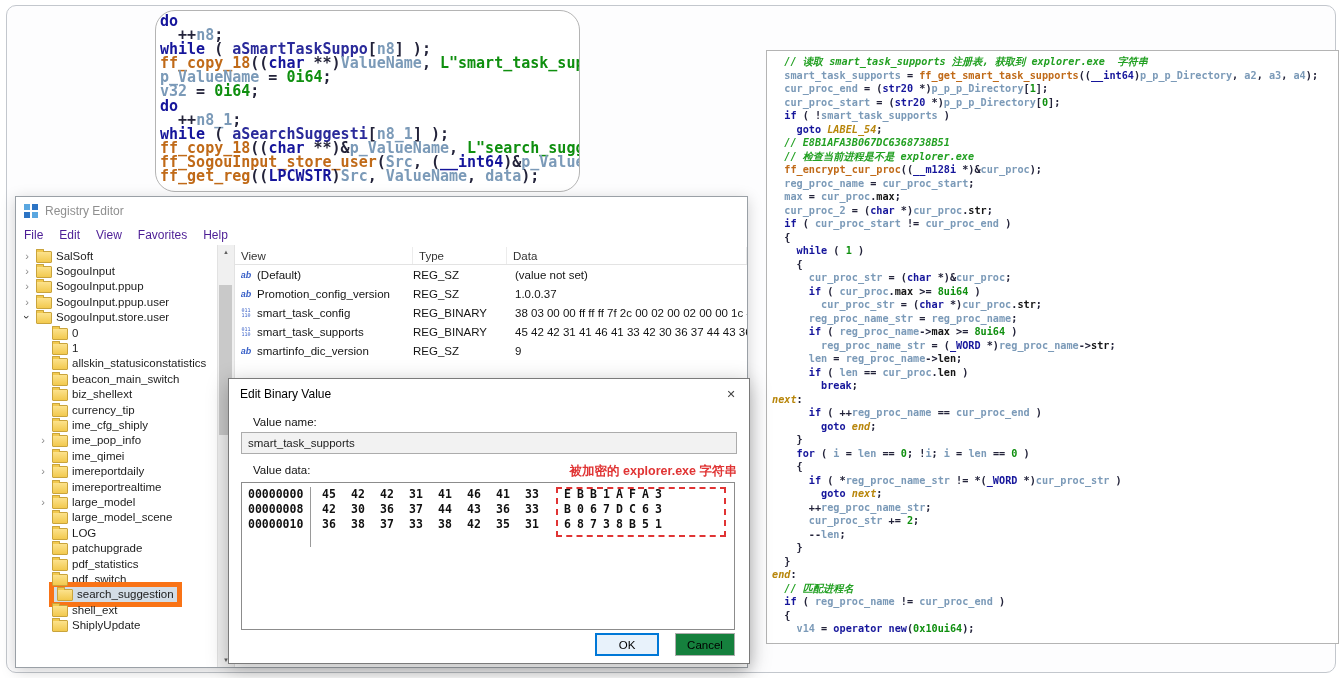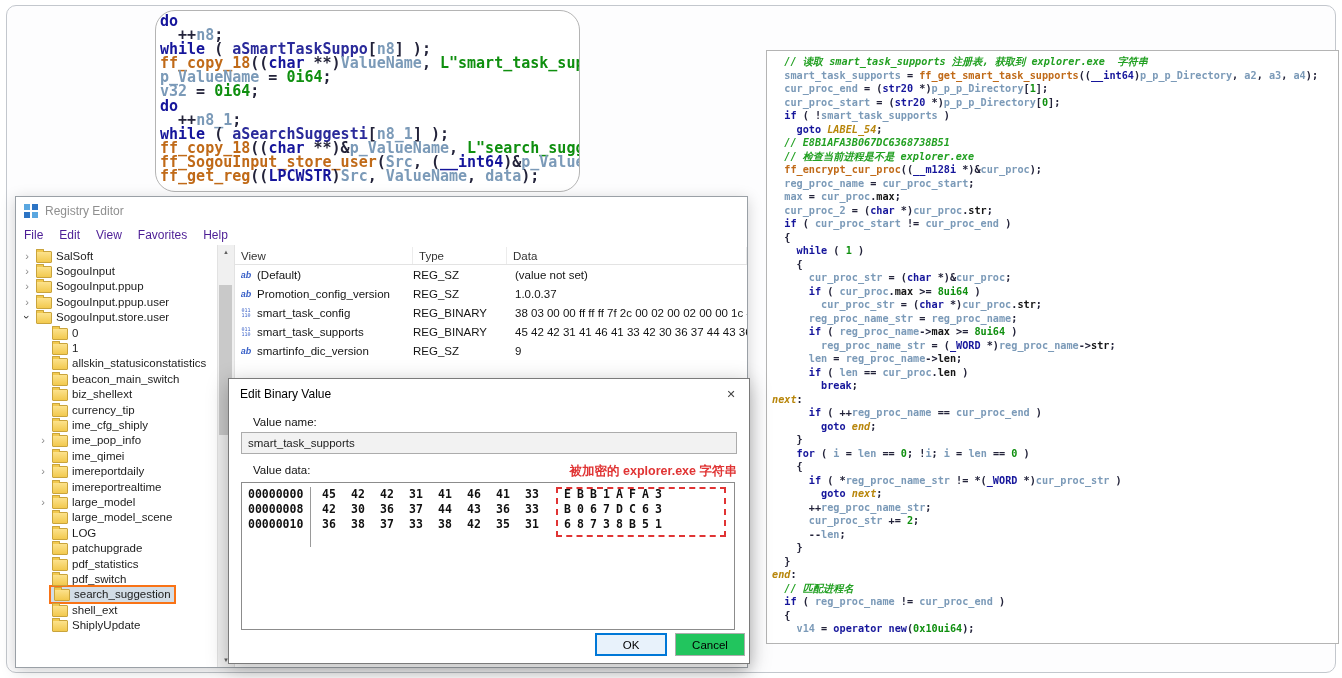--- a/index.html
+++ b/index.html
@@ -38,21 +38,21 @@
   #address-input{height:20px;border:1px solid #cccccc;font-size:11.5px;color:#111;
                  display:flex;align-items:center;padding:0 6px;white-space:nowrap;overflow:hidden;}
   #main{flex:1 1 auto;display:flex;position:relative;overflow:hidden;}
   #tree{width:201px;flex:0 0 auto;overflow:hidden;padding-top:3px;}
   .trow{display:flex;align-items:center;height:15.4px;white-space:nowrap;}
   .trow.lv0{padding-left:5px;}
   .trow.lv1{padding-left:21px;}
   .arrow{width:12px;flex:0 0 auto;font-size:11px;color:#8a8a8a;display:flex;align-items:center;justify-content:center;}
   .arrow.exp{transform:rotate(90deg);color:#303030;}
   .titem{display:flex;align-items:center;gap:4px;padding:0 3px;height:15px;}
-  .titem.sel{background:#d3dde6;border:2px solid #f97316;}
+  .titem.sel{background:#d3dde6;border:5px solid #f97316;}
   .tlabel{font-size:11.5px;color:#1c1c1c;}
   .folder{position:relative;width:14px;height:10px;flex:0 0 auto;margin-top:2px;
           background:linear-gradient(#fce28c,#f2c94e);border:1px solid #c9a43c;border-radius:1px;}
   .folder::before{content:"";position:absolute;left:-1px;top:-3px;width:6px;height:2px;
           background:#f2c94e;border:1px solid #c9a43c;border-bottom:none;border-radius:1px 1px 0 0;}
   #tree-scrollbar{width:16px;flex:0 0 auto;background:#f0f0f0;border-left:1px solid #e2e2e2;
           border-right:1px solid #e2e2e2;position:relative;}
   #tree-scrollbar .sb-up,#tree-scrollbar .sb-down{position:absolute;left:0;width:100%;height:14px;
           font-size:6px;color:#606060;display:flex;align-items:center;justify-content:center;}
   .sb-up{top:0;} .sb-down{bottom:0;}
@@ -88,22 +88,22 @@
   .hrow{position:relative;height:15px;line-height:15px;}
   .hoff{display:inline-block;padding-left:6px;}
   .hbytes{position:absolute;left:80px;top:0;}
   .hbytes span{display:inline-block;width:29px;}
   .hascii{position:absolute;left:322px;top:0;}
   .hascii span{display:inline-block;width:13px;}
   #hex-vline{position:absolute;left:68px;top:4px;width:1px;height:60px;background:#9a9a9a;}
   #hex-redbox{position:absolute;left:314px;top:4px;width:166px;height:46px;border:2px dashed #e03434;}
   .btn{position:absolute;top:254px;height:23px;font-size:11.5px;color:#000;
        display:flex;align-items:center;justify-content:center;box-sizing:border-box;}
-  #ok-btn{left:366px;width:72px;background:#e8f2fb;border:2px solid #0078d7;}
-  #cancel-btn{left:446px;width:70px;background:#22c55e;border:1px solid #adadad;}
+  #ok-btn{left:366px;width:64px;background:#e8f2fb;border:2px solid #0078d7;}
+  #cancel-btn{left:446px;width:60px;background:#15803d;border:1px solid #adadad;}
 </style>
 </head>
 <body>
 
 <div class="frame"></div>
 
 <div id="top-code" class="code"><div class="cl"><span class="t-k">do</span></div><div class="cl"><span class="t-p">  ++</span><span class="t-v">n8</span><span class="t-p">;</span></div><div class="cl"><span class="t-k">while</span><span class="t-p"> ( </span><span class="t-g">aSmartTaskSuppo</span><span class="t-p">[</span><span class="t-v">n8</span><span class="t-p">] );</span></div><div class="cl"><span class="t-f">ff_copy_18</span><span class="t-p">((</span><span class="t-k">char</span><span class="t-p"> **)</span><span class="t-v">ValueName</span><span class="t-p">, </span><span class="t-s">L"smart_task_supports"</span><span class="t-p">, </span><span class="t-v">n8</span><span class="t-p">, </span><span class="t-v">a4</span><span class="t-p">);</span></div><div class="cl"><span class="t-v">p_ValueName</span><span class="t-p"> = </span><span class="t-n">0i64</span><span class="t-p">;</span></div><div class="cl"><span class="t-v">v32</span><span class="t-p"> = </span><span class="t-n">0i64</span><span class="t-p">;</span></div><div class="cl"><span class="t-k">do</span></div><div class="cl"><span class="t-p">  ++</span><span class="t-v">n8_1</span><span class="t-p">;</span></div><div class="cl"><span class="t-k">while</span><span class="t-p"> ( </span><span class="t-g">aSearchSuggesti</span><span class="t-p">[</span><span class="t-v">n8_1</span><span class="t-p">] );</span></div><div class="cl"><span class="t-f">ff_copy_18</span><span class="t-p">((</span><span class="t-k">char</span><span class="t-p"> **)&amp;</span><span class="t-v">p_ValueName</span><span class="t-p">, </span><span class="t-s">L"search_suggestion"</span><span class="t-p">, </span><span class="t-v">n8_1</span><span class="t-p">, </span><span class="t-v">v7</span><span class="t-p">);</span></div><div class="cl"><span class="t-f">ff_SogouInput_store_user</span><span class="t-p">(</span><span class="t-v">Src</span><span class="t-p">, (</span><span class="t-k">__int64</span><span class="t-p">)&amp;</span><span class="t-v">p_ValueName</span><span class="t-p">, </span><span class="t-v">v8</span><span class="t-p">, </span><span class="t-v">v9</span><span class="t-p">);</span></div><div class="cl"><span class="t-f">ff_get_reg</span><span class="t-p">((</span><span class="t-k">LPCWSTR</span><span class="t-p">)</span><span class="t-v">Src</span><span class="t-p">, </span><span class="t-v">ValueName</span><span class="t-p">, </span><span class="t-v">data</span><span class="t-p">);</span></div></div>
 
 <div id="right-code" class="code"><div class="cl"><span class="t-p">  </span><span class="t-c">// 读取 smart_task_supports 注册表, 获取到 explorer.exe  字符串</span></div><div class="cl"><span class="t-p">  </span><span class="t-v">smart_task_supports</span><span class="t-p"> = </span><span class="t-f">ff_get_smart_task_supports</span><span class="t-p">((</span><span class="t-k">__int64</span><span class="t-p">)</span><span class="t-v">p_p_p_Directory</span><span class="t-p">, </span><span class="t-v">a2</span><span class="t-p">, </span><span class="t-v">a3</span><span class="t-p">, </span><span class="t-v">a4</span><span class="t-p">);</span></div><div class="cl"><span class="t-p">  </span><span class="t-v">cur_proc_end</span><span class="t-p"> = (</span><span class="t-k">str20</span><span class="t-p"> *)</span><span class="t-v">p_p_p_Directory</span><span class="t-p">[</span><span class="t-n">1</span><span class="t-p">];</span></div><div class="cl"><span class="t-p">  </span><span class="t-v">cur_proc_start</span><span class="t-p"> = (</span><span class="t-k">str20</span><span class="t-p"> *)</span><span class="t-v">p_p_p_Directory</span><span class="t-p">[</span><span class="t-n">0</span><span class="t-p">];</span></div><div class="cl"><span class="t-p">  </span><span class="t-k">if</span><span class="t-p"> ( !</span><span class="t-v">smart_task_supports</span><span class="t-p"> )</span></div><div class="cl"><span class="t-p">    </span><span class="t-k">goto</span><span class="t-p"> </span><span class="t-l">LABEL_54</span><span class="t-p">;</span></div><div class="cl"><span class="t-p">  </span><span class="t-c">// E8B1AFA3B067DC6368738B51</span></div><div class="cl"><span class="t-p">  </span><span class="t-c">// 检查当前进程是不是 explorer.exe</span></div><div class="cl"><span class="t-p">  </span><span class="t-f">ff_encrypt_cur_proc</span><span class="t-p">((</span><span class="t-k">__m128i</span><span class="t-p"> *)&amp;</span><span class="t-v">cur_proc</span><span class="t-p">);</span></div><div class="cl"><span class="t-p">  </span><span class="t-v">reg_proc_name</span><span class="t-p"> = </span><span class="t-v">cur_proc_start</span><span class="t-p">;</span></div><div class="cl"><span class="t-p">  </span><span class="t-v">max</span><span class="t-p"> = </span><span class="t-v">cur_proc</span><span class="t-p">.</span><span class="t-m">max</span><span class="t-p">;</span></div><div class="cl"><span class="t-p">  </span><span class="t-v">cur_proc_2</span><span class="t-p"> = (</span><span class="t-k">char</span><span class="t-p"> *)</span><span class="t-v">cur_proc</span><span class="t-p">.</span><span class="t-m">str</span><span class="t-p">;</span></div><div class="cl"><span class="t-p">  </span><span class="t-k">if</span><span class="t-p"> ( </span><span class="t-v">cur_proc_start</span><span class="t-p"> != </span><span class="t-v">cur_proc_end</span><span class="t-p"> )</span></div><div class="cl"><span class="t-p">  {</span></div><div class="cl"><span class="t-p">    </span><span class="t-k">while</span><span class="t-p"> ( </span><span class="t-n">1</span><span class="t-p"> )</span></div><div class="cl"><span class="t-p">    {</span></div><div class="cl"><span class="t-p">      </span><span class="t-v">cur_proc_str</span><span class="t-p"> = (</span><span class="t-k">char</span><span class="t-p"> *)&amp;</span><span class="t-v">cur_proc</span><span class="t-p">;</span></div><div class="cl"><span class="t-p">      </span><span class="t-k">if</span><span class="t-p"> ( </span><span class="t-v">cur_proc</span><span class="t-p">.</span><span class="t-m">max</span><span class="t-p"> &gt;= </span><span class="t-n">8ui64</span><span class="t-p"> )</span></div><div class="cl"><span class="t-p">        </span><span class="t-v">cur_proc_str</span><span class="t-p"> = (</span><span class="t-k">char</span><span class="t-p"> *)</span><span class="t-v">cur_proc</span><span class="t-p">.</span><span class="t-m">str</span><span class="t-p">;</span></div><div class="cl"><span class="t-p">      </span><span class="t-v">reg_proc_name_str</span><span class="t-p"> = </span><span class="t-v">reg_proc_name</span><span class="t-p">;</span></div><div class="cl"><span class="t-p">      </span><span class="t-k">if</span><span class="t-p"> ( </span><span class="t-v">reg_proc_name</span><span class="t-p">-&gt;</span><span class="t-m">max</span><span class="t-p"> &gt;= </span><span class="t-n">8ui64</span><span class="t-p"> )</span></div><div class="cl"><span class="t-p">        </span><span class="t-v">reg_proc_name_str</span><span class="t-p"> = (</span><span class="t-k">_WORD</span><span class="t-p"> *)</span><span class="t-v">reg_proc_name</span><span class="t-p">-&gt;</span><span class="t-m">str</span><span class="t-p">;</span></div><div class="cl"><span class="t-p">      </span><span class="t-v">len</span><span class="t-p"> = </span><span class="t-v">reg_proc_name</span><span class="t-p">-&gt;</span><span class="t-m">len</span><span class="t-p">;</span></div><div class="cl"><span class="t-p">      </span><span class="t-k">if</span><span class="t-p"> ( </span><span class="t-v">len</span><span class="t-p"> == </span><span class="t-v">cur_proc</span><span class="t-p">.</span><span class="t-m">len</span><span class="t-p"> )</span></div><div class="cl"><span class="t-p">        </span><span class="t-k">break</span><span class="t-p">;</span></div><div class="cl"><span class="t-l">next</span><span class="t-p">:</span></div><div class="cl"><span class="t-p">      </span><span class="t-k">if</span><span class="t-p"> ( ++</span><span class="t-v">reg_proc_name</span><span class="t-p"> == </span><span class="t-v">cur_proc_end</span><span class="t-p"> )</span></div><div class="cl"><span class="t-p">        </span><span class="t-k">goto</span><span class="t-p"> </span><span class="t-l">end</span><span class="t-p">;</span></div><div class="cl"><span class="t-p">    }</span></div><div class="cl"><span class="t-p">    </span><span class="t-k">for</span><span class="t-p"> ( </span><span class="t-v">i</span><span class="t-p"> = </span><span class="t-v">len</span><span class="t-p"> == </span><span class="t-n">0</span><span class="t-p">; !</span><span class="t-v">i</span><span class="t-p">; </span><span class="t-v">i</span><span class="t-p"> = </span><span class="t-v">len</span><span class="t-p"> == </span><span class="t-n">0</span><span class="t-p"> )</span></div><div class="cl"><span class="t-p">    {</span></div><div class="cl"><span class="t-p">      </span><span class="t-k">if</span><span class="t-p"> ( *</span><span class="t-v">reg_proc_name_str</span><span class="t-p"> != *(</span><span class="t-k">_WORD</span><span class="t-p"> *)</span><span class="t-v">cur_proc_str</span><span class="t-p"> )</span></div><div class="cl"><span class="t-p">        </span><span class="t-k">goto</span><span class="t-p"> </span><span class="t-l">next</span><span class="t-p">;</span></div><div class="cl"><span class="t-p">      ++</span><span class="t-v">reg_proc_name_str</span><span class="t-p">;</span></div><div class="cl"><span class="t-p">      </span><span class="t-v">cur_proc_str</span><span class="t-p"> += </span><span class="t-n">2</span><span class="t-p">;</span></div><div class="cl"><span class="t-p">      --</span><span class="t-v">len</span><span class="t-p">;</span></div><div class="cl"><span class="t-p">    }</span></div><div class="cl"><span class="t-p">  }</span></div><div class="cl"><span class="t-l">end</span><span class="t-p">:</span></div><div class="cl"><span class="t-p">  </span><span class="t-c">// 匹配进程名</span></div><div class="cl"><span class="t-p">  </span><span class="t-k">if</span><span class="t-p"> ( </span><span class="t-v">reg_proc_name</span><span class="t-p"> != </span><span class="t-v">cur_proc_end</span><span class="t-p"> )</span></div><div class="cl"><span class="t-p">  {</span></div><div class="cl"><span class="t-p">    </span><span class="t-v">v14</span><span class="t-p"> = </span><span class="t-k">operator new</span><span class="t-p">(</span><span class="t-n">0x10ui64</span><span class="t-p">);</span></div></div>
 

